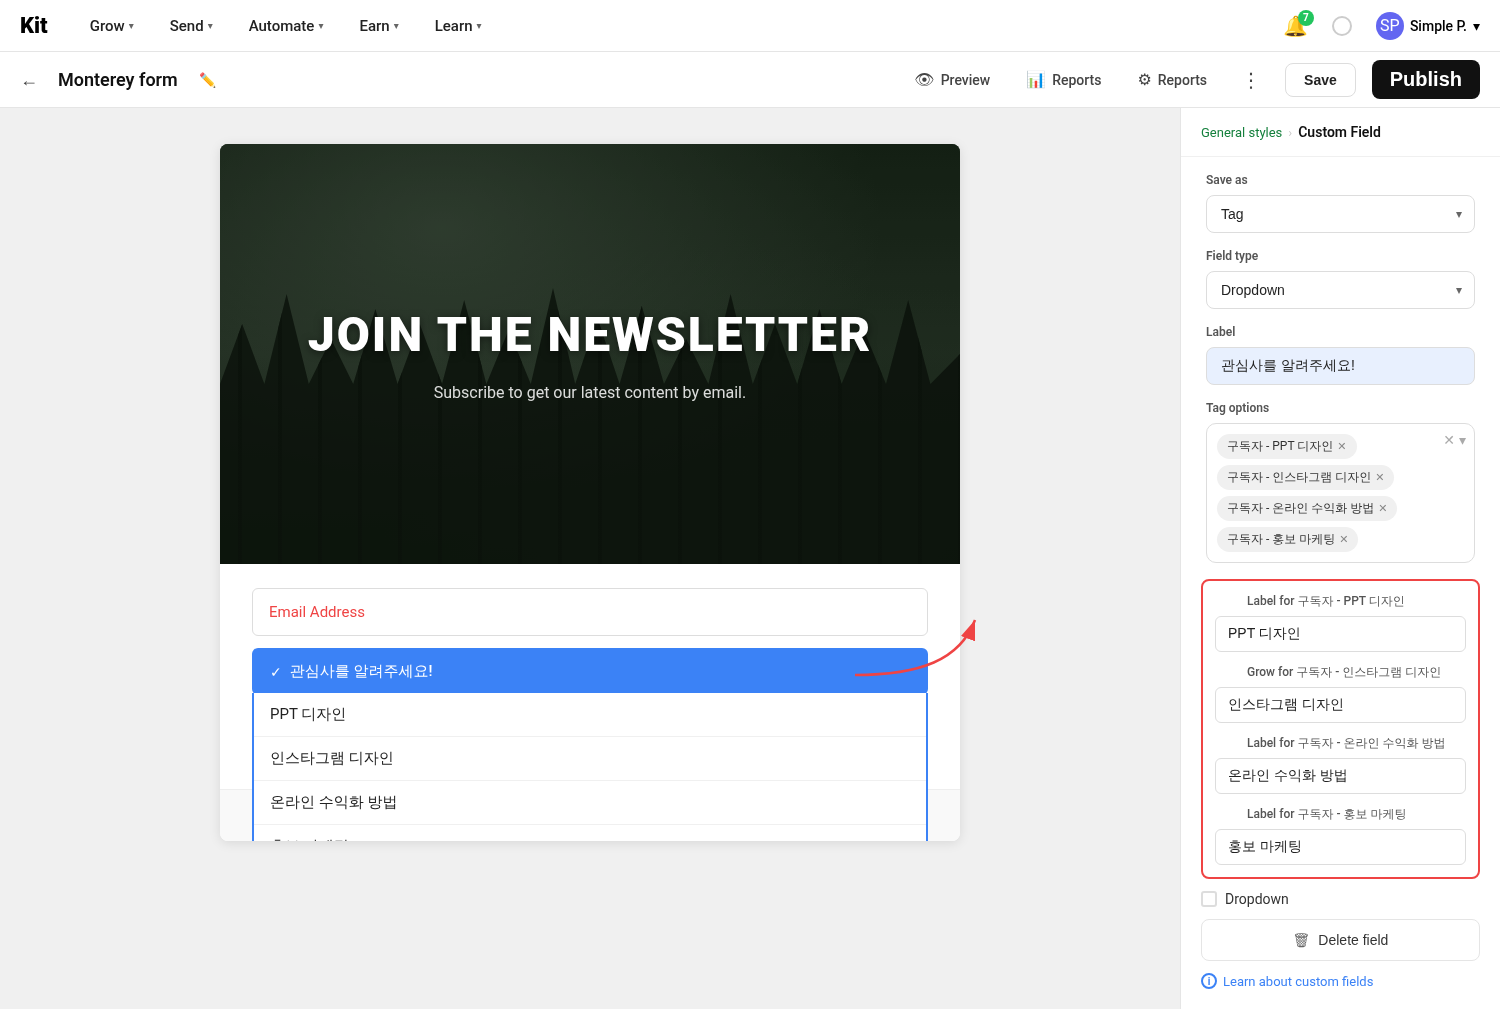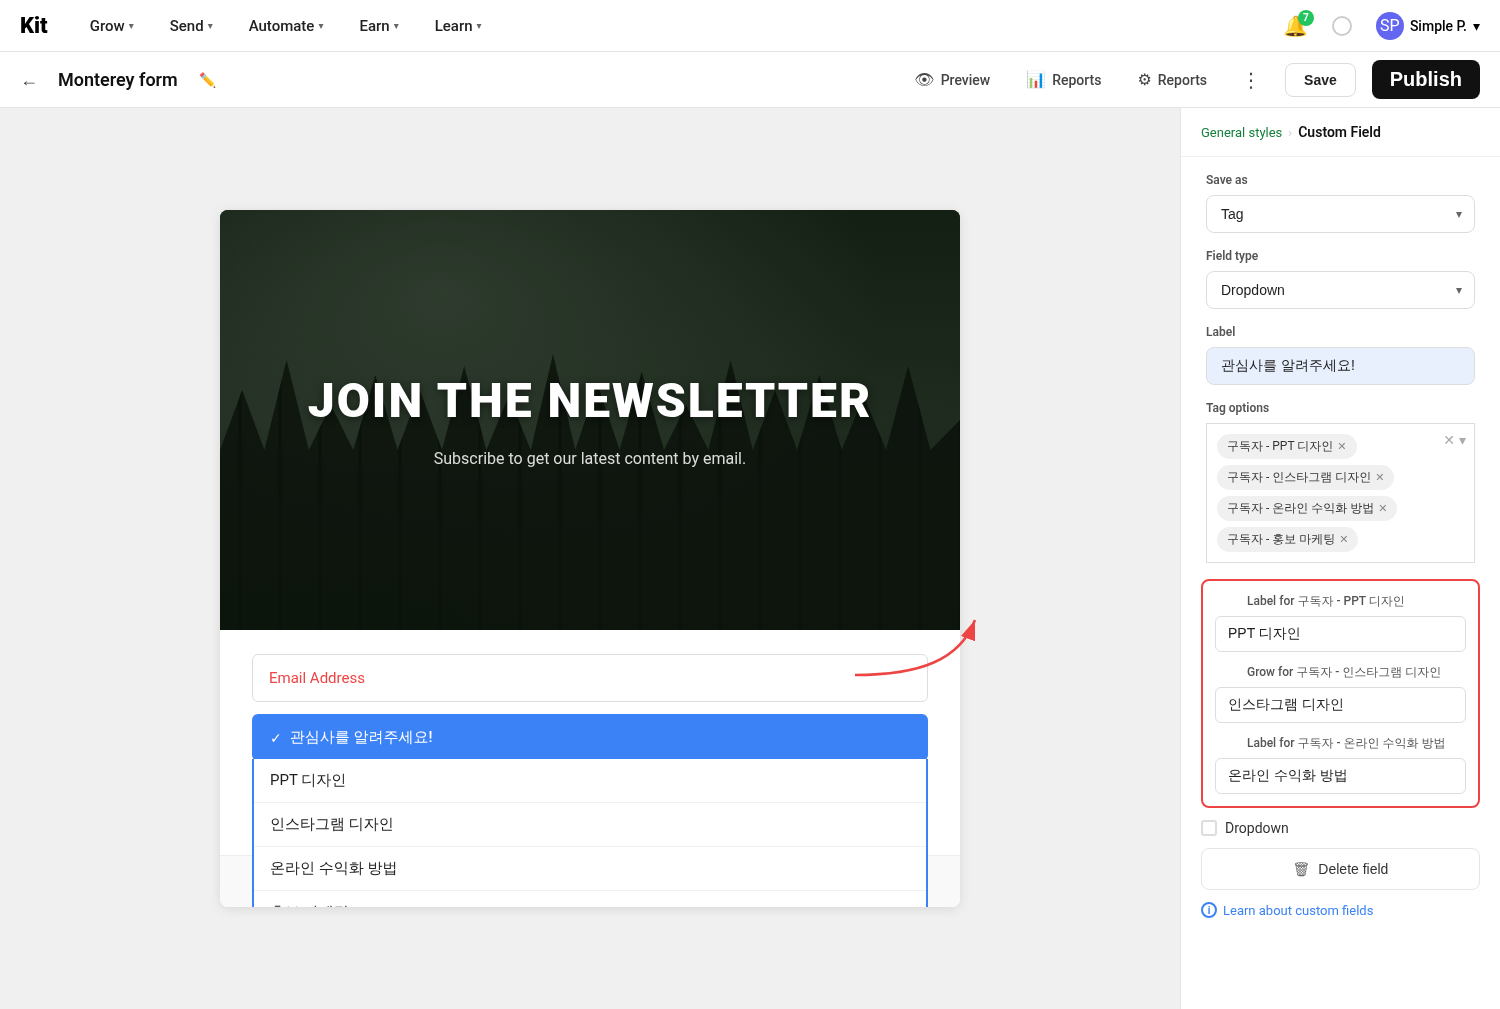--- a/index.html
+++ b/index.html
@@ -98,21 +98,21 @@
     .main-area {
       display: flex;
       height: calc(1009px - 52px - 56px);
     }
 
     
     .canvas-area {
       flex: 1;
       background: #f0f0f0;
       display: flex;
-      align-items: center;
+      align-items: flex-start;
       justify-content: center;
       padding: 36px;
       overflow: auto;
     }
     .form-preview {
       width: 740px;
       background: #fff;
       border-radius: 8px;
       overflow: hidden;
       box-shadow: 0 2px 12px rgba(0,0,0,0.1);
@@ -322,21 +322,21 @@
       border: 1px solid #ddd;
       border-radius: 8px;
       outline: none;
       color: #222;
       background: #e8f0fe;
     }
 
     
     .tags-box {
       border: 1px solid #ddd;
-      border-radius: 0;
+      border-radius: 10px;
       padding: 10px;
       min-height: 80px;
       display: flex;
       flex-wrap: wrap;
       gap: 6px;
       align-items: flex-start;
       position: relative;
       flex-direction: column;
     }
     .tag-chip {
@@ -619,20 +619,24 @@
       <div class="custom-label-row">
         <div class="custom-label-title">Grow for 구독자 - 인스타그램 디자인</div>
         <input class="custom-label-input" type="text" value="인스타그램 디자인" style="">
       </div>
 
       <div class="custom-label-row">
         <div class="custom-label-title">Label for 구독자 - 온라인 수익화 방법</div>
         <input class="custom-label-input" type="text" value="온라인 수익화 방법" style="">
       </div>
 
+      <div class="custom-label-row">
+        <div class="custom-label-title">Label for 구독자 - 홍보 마케팅</div>
+        <input class="custom-label-input" type="text" value="홍보 마케팅" style="">
+      </div>
     </div>
 
     <div class="required-row">
       <div class="required-checkbox"></div>
       <span class="required-label">Dropdown</span>
     </div>
 
     <button class="delete-field-btn">
       <span class="trash-icon">🗑</span>
       <span>Delete field</span>

